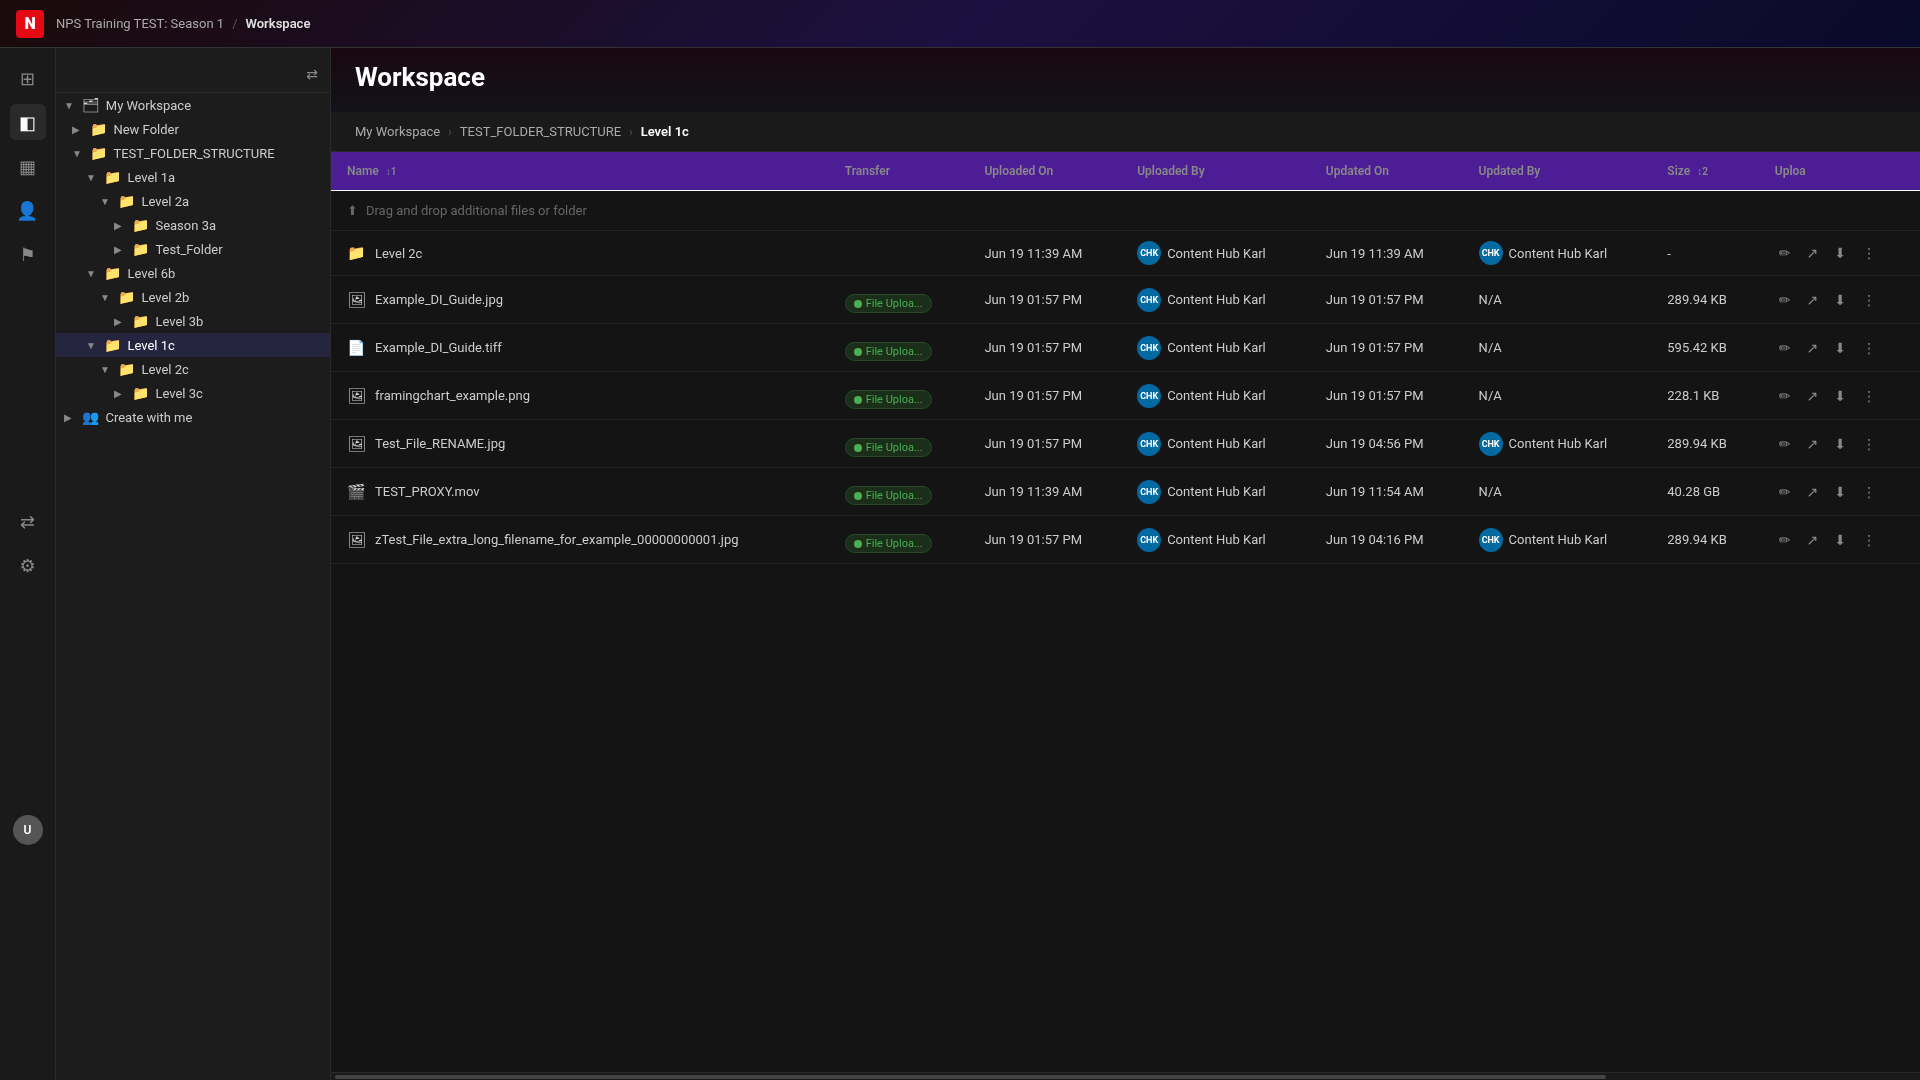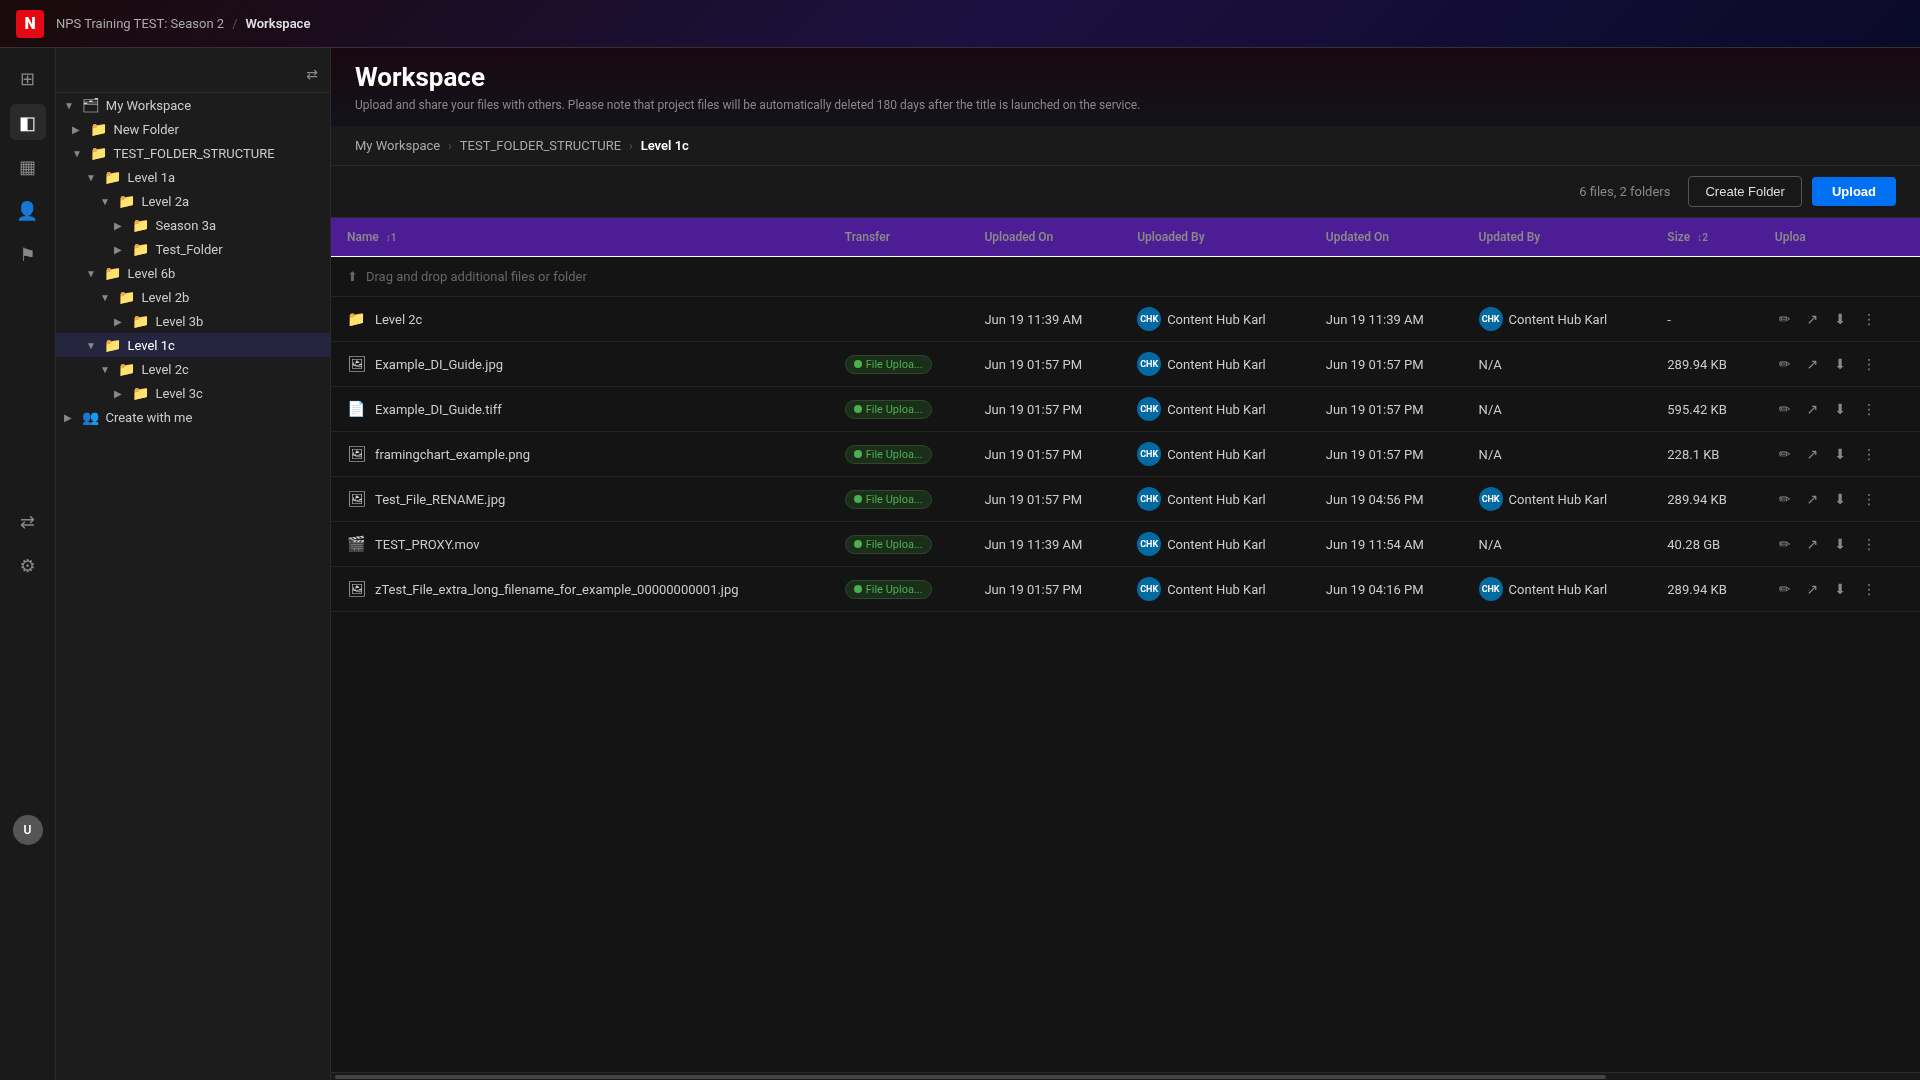--- a/index.html
+++ b/index.html
@@ -252,20 +252,21 @@
     .transfer-badge {
       display: inline-flex;
       align-items: center;
       gap: 4px;
       background: #1a2e1a;
       border: 1px solid #2a4a2a;
       border-radius: 12px;
       padding: 2px 8px;
       font-size: 11px;
       color: #4caf50;
+      margin-top: 8px;
     }
     .transfer-dot {
       width: 8px;
       height: 8px;
       border-radius: 50%;
       background: #4caf50;
       flex-shrink: 0;
     }
 
     .user-cell {
@@ -355,21 +356,21 @@
       font-weight: 600;
       margin: auto;
     }
   </style>
 </head>
 <body>
 
 <div class="topbar">
   <div class="netflix-logo">N</div>
   <div class="breadcrumb-top">
-    <span>NPS Training TEST: Season 2</span>
+    <span>NPS Training TEST: Season 1</span>
     <span class="sep">/</span>
     <span class="current">Workspace</span>
   </div>
 </div>
 
 <div class="main-layout">
 
   <div class="icon-rail">
     <div class="rail-icon" title="Home">⊞</div>
     <div class="rail-icon active" title="Workspace">◧</div>
@@ -455,36 +456,30 @@
       <span class="tree-arrow">▶</span>
       <span class="tree-icon">👥</span>
       <span class="tree-label">Create with me</span>
     </div>
   </div>
 
   <div class="content-area">
 
     <div class="page-header">
       <div class="page-title">Workspace</div>
-      <div class="page-subtitle">Upload and share your files with others. Please note that project files will be automatically deleted 180 days after the title is launched on the service.</div>
     </div>
 
     <div class="breadcrumb-nav">
       <span class="bc-item">My Workspace</span>
       <span class="bc-sep">›</span>
       <span class="bc-item">TEST_FOLDER_STRUCTURE</span>
       <span class="bc-sep">›</span>
       <span class="bc-current">Level 1c</span>
     </div>
 
-    <div class="toolbar">
-      <span class="file-count">6 files, 2 folders</span>
-      <button class="btn-create-folder">Create Folder</button>
-      <button class="btn-upload">Upload</button>
-    </div>
 
     <div class="table-container">
       <table>
         <thead>
           <tr>
             <th>
               <span>Name</span>
               <span class="sort-icon">↕1</span>
             </th>
             <th>Transfer</th>

